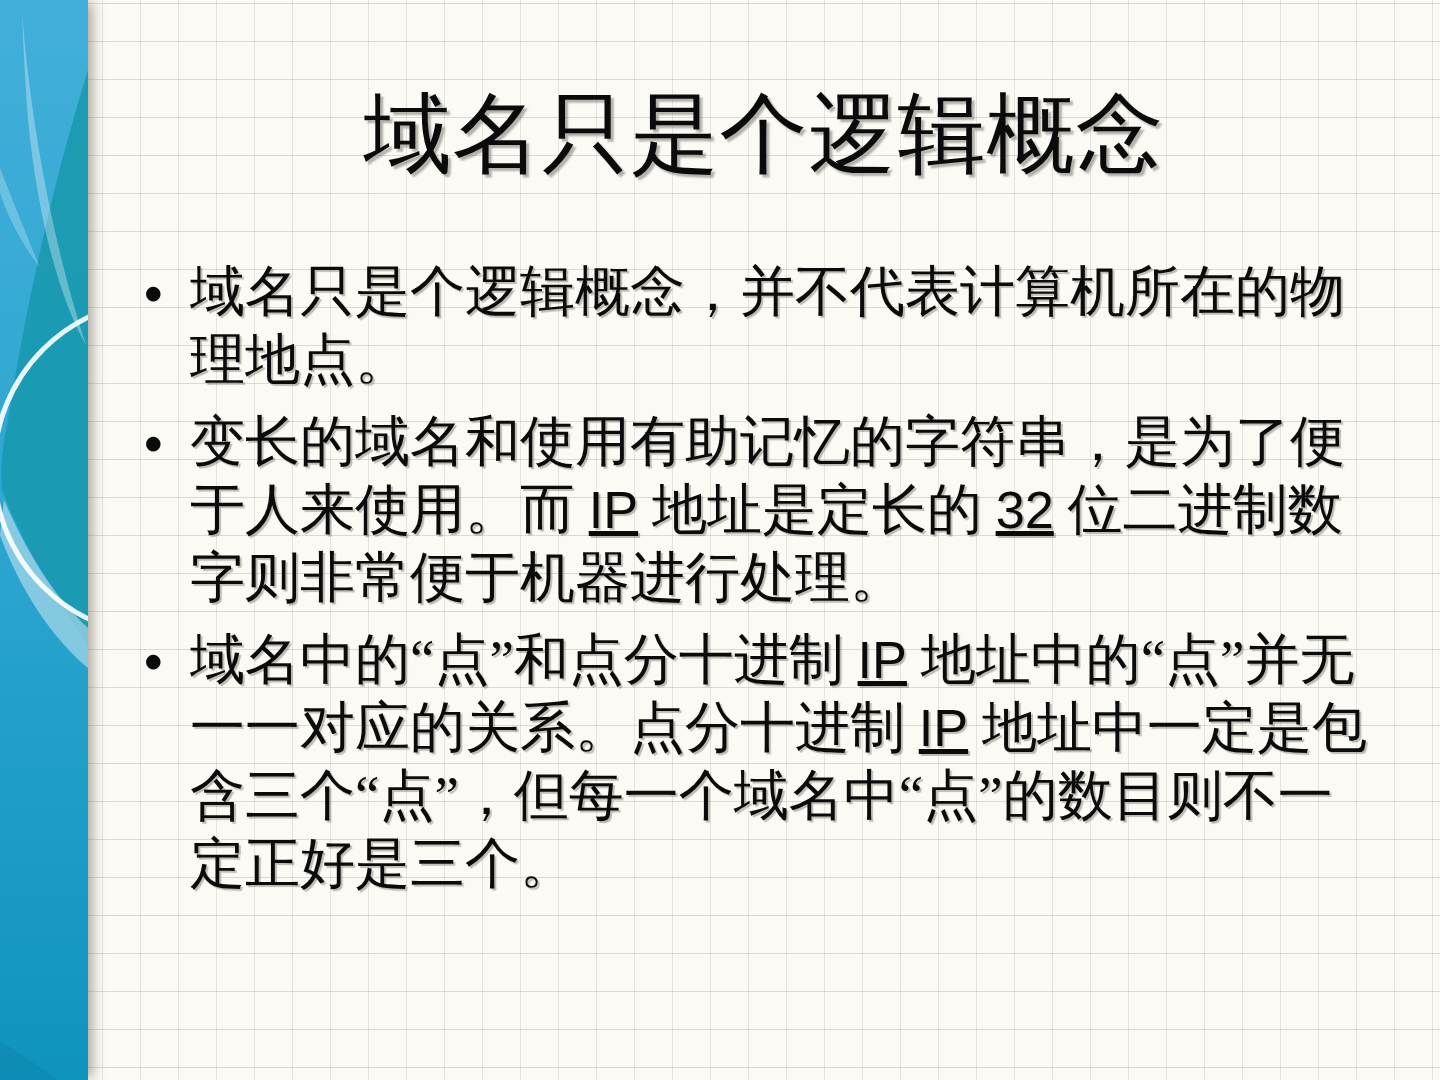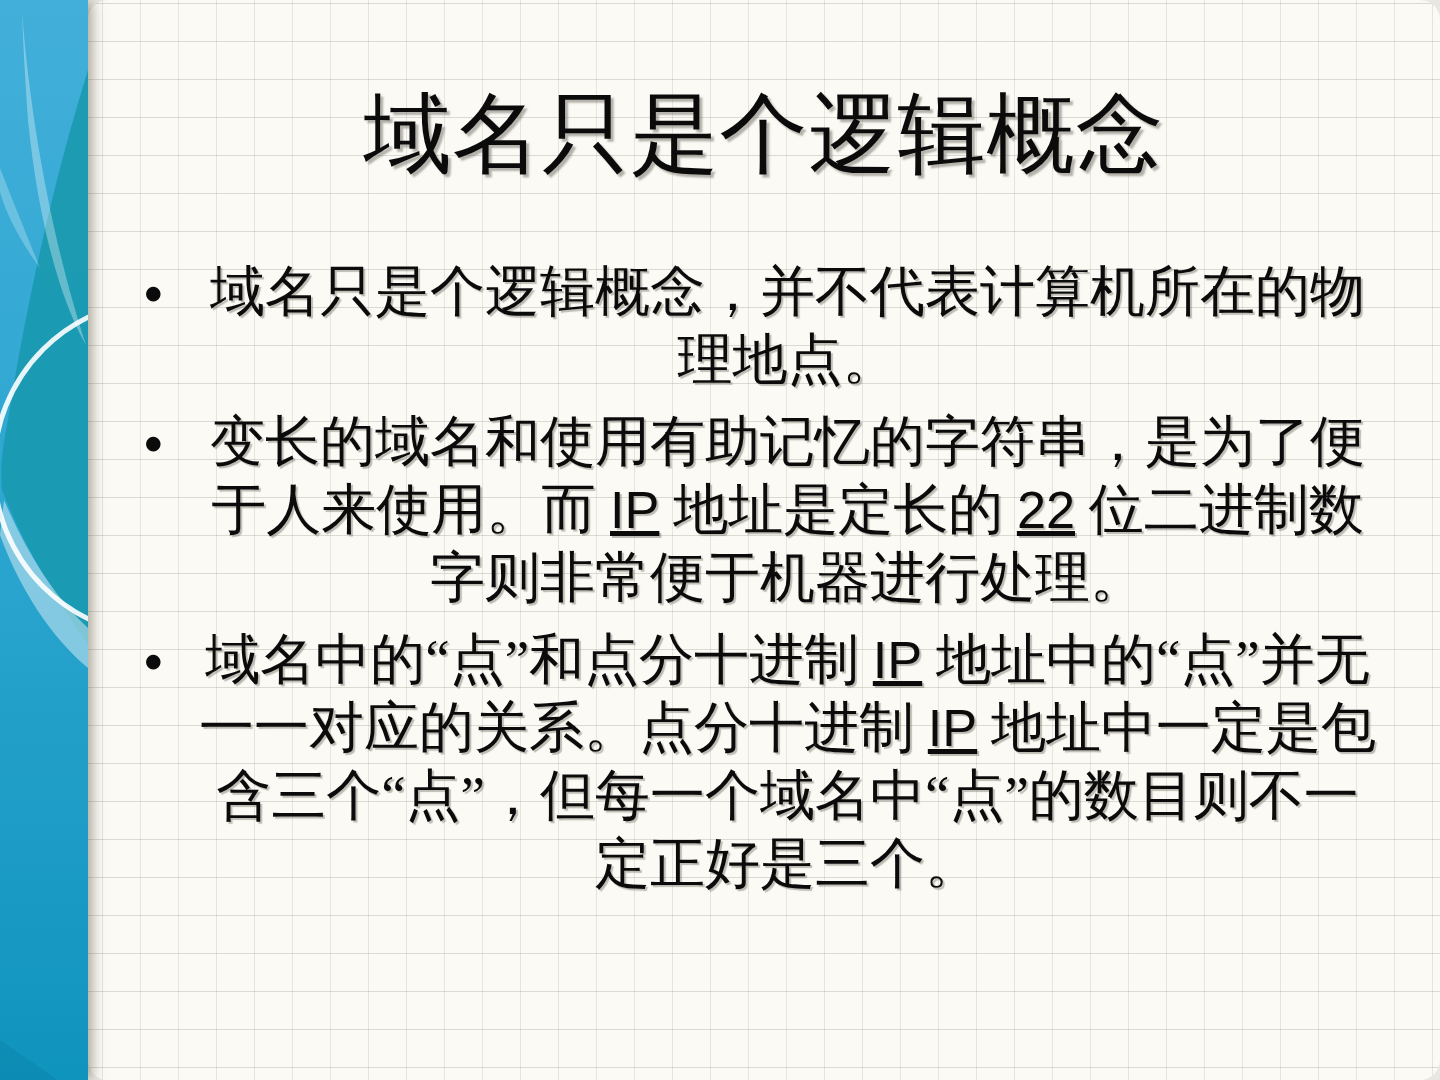--- a/index.html
+++ b/index.html
@@ -28,21 +28,20 @@
     flex: 1 1 auto;
     height: 1080px;
     box-sizing: border-box;
     padding-top: 82px;
     background-color: #fbfaf5;
     background-image:
       linear-gradient(to bottom, rgba(150,150,140,0.32) 1px, transparent 1px),
       linear-gradient(to right,  rgba(150,150,140,0.22) 1px, transparent 1px);
     background-size: 38px 38px;
     background-position: 14px 3px;
-    border-radius: 20px;
   }
 
   .title {
     margin: 0;
     font-size: 88px;
     font-weight: 400;
     line-height: 1.2;
     letter-spacing: 1px;
     text-align: center;
     color: #0b0b0b;
@@ -70,21 +69,20 @@
     font-size: 19px;
     line-height: 68px;
     color: #0b0b0b;
   }
   .btext {
     flex: 1 1 auto;
     max-width: 1195px;
     font-size: 55px;
     line-height: 68px;
     text-shadow: 2px 2px 1px rgba(115, 110, 100, 0.45);
-    text-align: center;
   }
   .latin {
     font-family: "Liberation Sans", "DejaVu Sans", sans-serif;
     font-size: 0.95em;
     text-decoration: underline;
   }
 </style>
 </head>
 <body>
 
@@ -121,21 +119,21 @@
 
     <ul class="bullets">
 
       <li class="bullet">
         <span class="dot">●</span>
         <span class="btext cjk">域名只是个逻辑概念，并不代表计算机所在的物理地点。</span>
       </li>
 
       <li class="bullet">
         <span class="dot">●</span>
-        <span class="btext cjk">变长的域名和使用有助记忆的字符串，是为了便于人来使用。而 <span class="latin">IP</span> 地址是定长的 <span class="latin">22</span> 位二进制数字则非常便于机器进行处理。</span>
+        <span class="btext cjk">变长的域名和使用有助记忆的字符串，是为了便于人来使用。而 <span class="latin">IP</span> 地址是定长的 <span class="latin">32</span> 位二进制数字则非常便于机器进行处理。</span>
       </li>
 
       <li class="bullet">
         <span class="dot">●</span>
         <span class="btext cjk">域名中的“点”和点分十进制 <span class="latin">IP</span> 地址中的“点”并无一一对应的关系。点分十进制 <span class="latin">IP</span> 地址中一定是包含三个“点”，但每一个域名中“点”的数目则不一定正好是三个。</span>
       </li>
 
     </ul>
   </main>
 </div>

